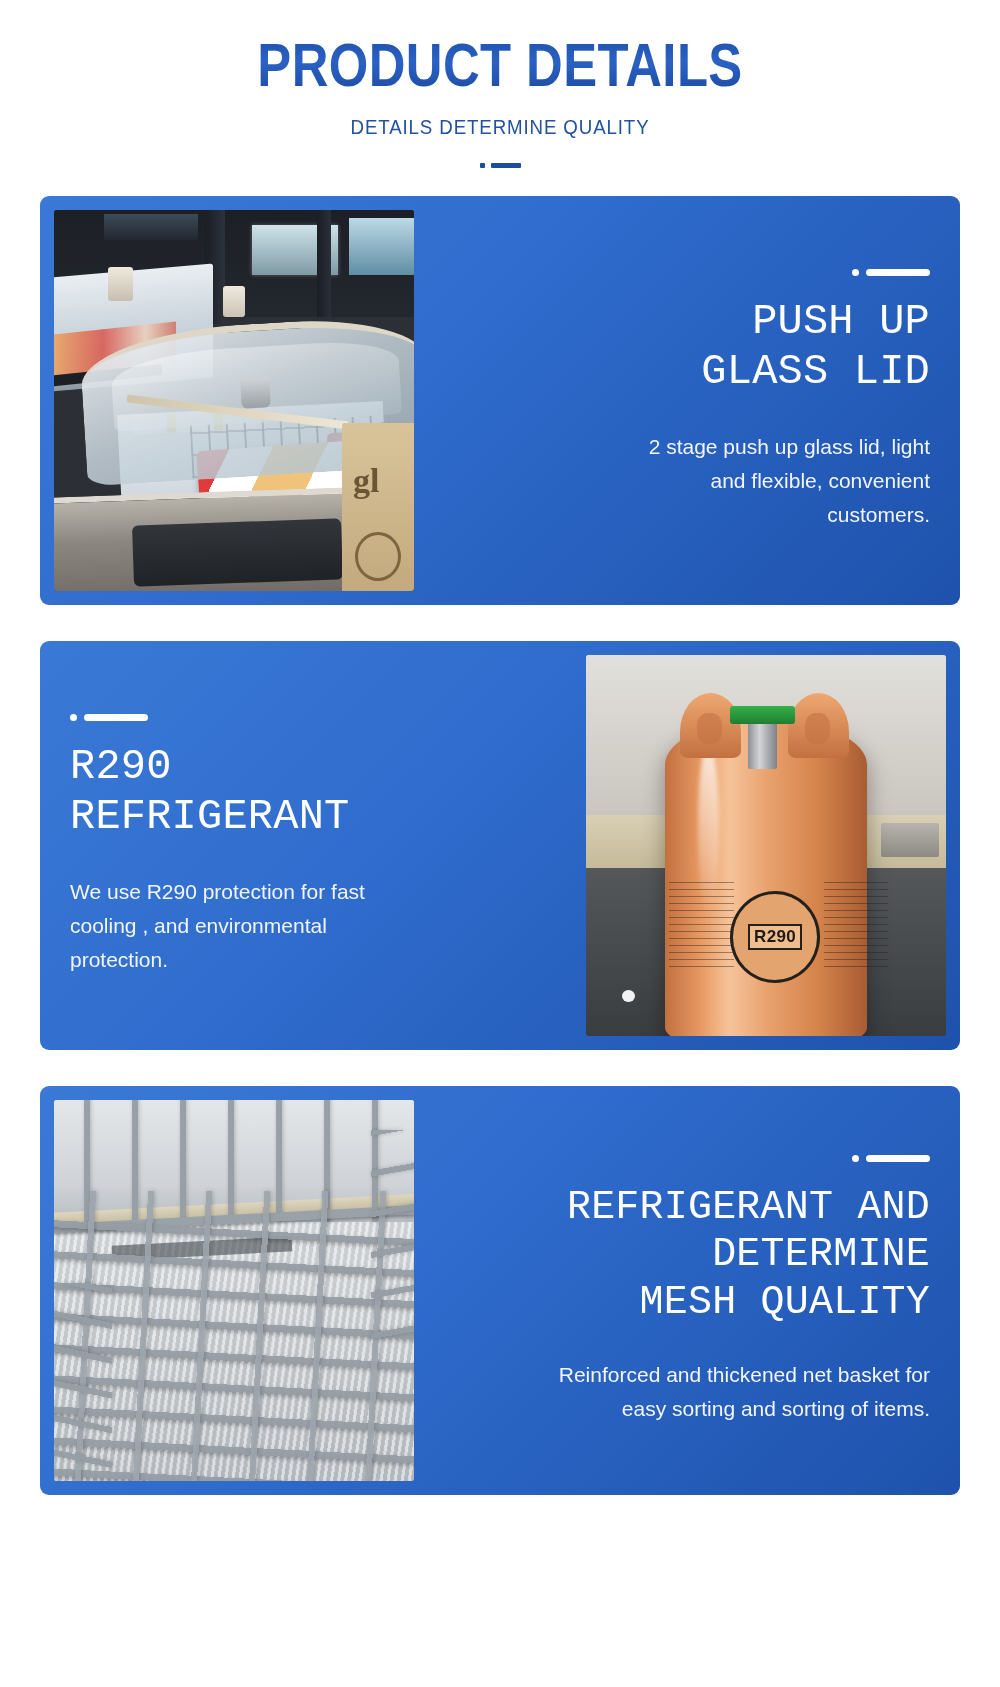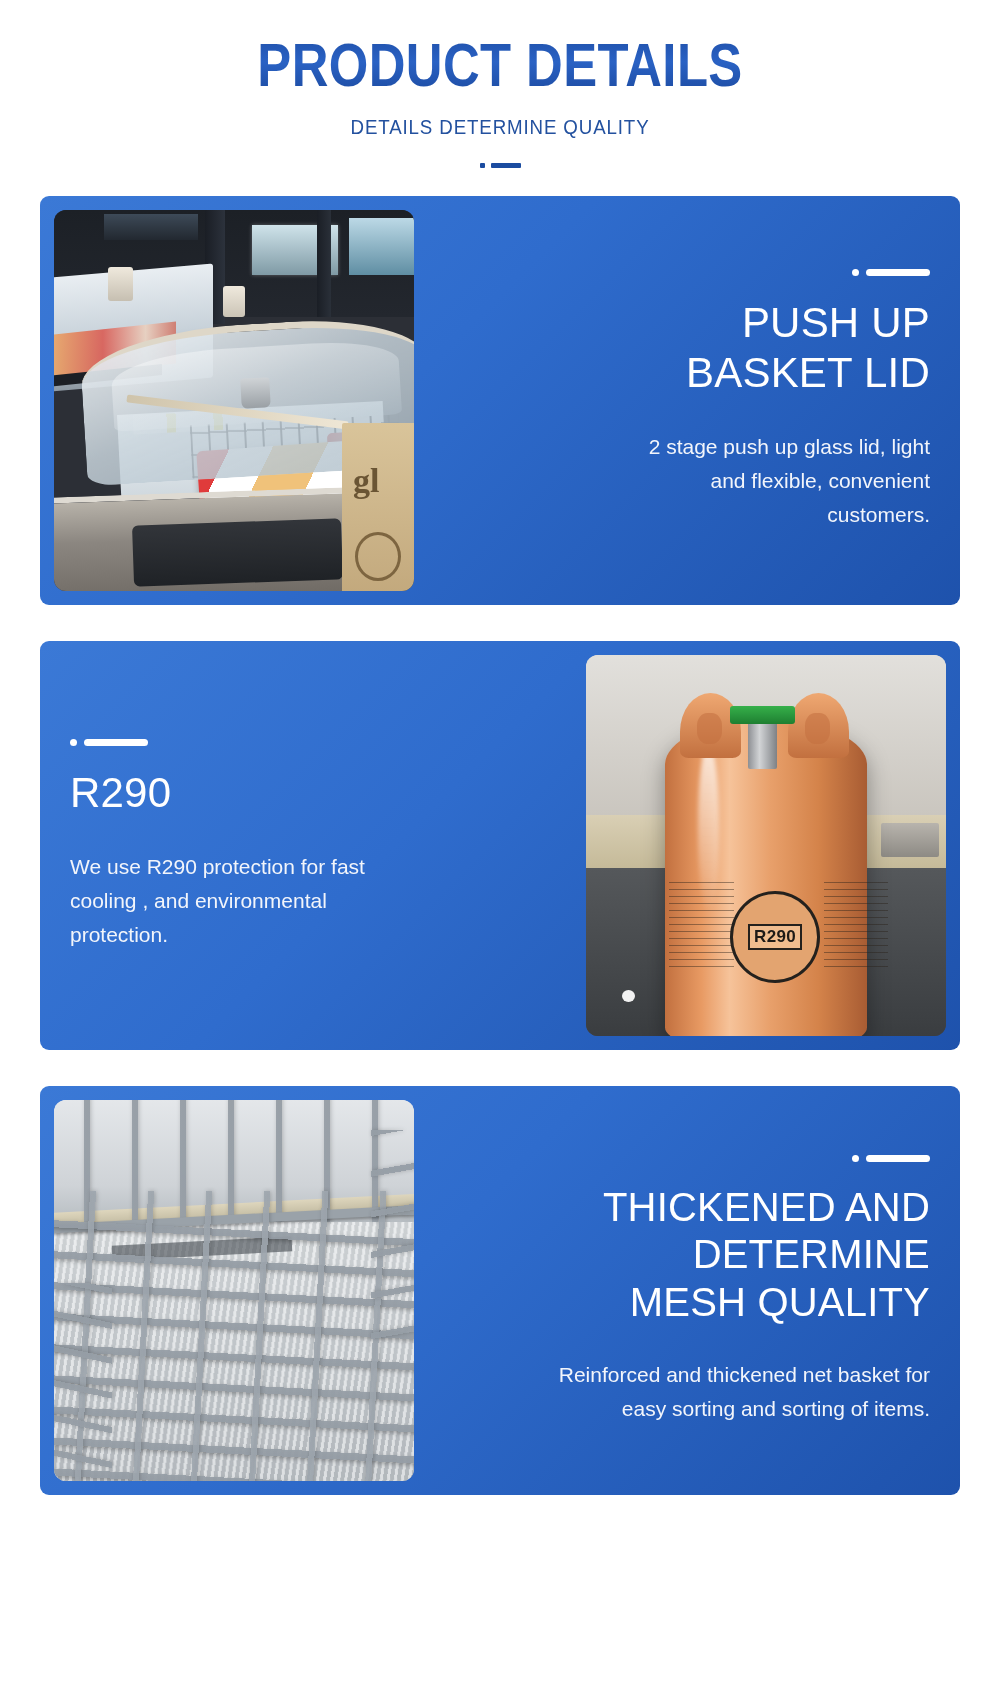--- a/index.html
+++ b/index.html
@@ -71,21 +71,21 @@
     border-radius: 9px;
     overflow: hidden;
     display: flex;
     background: linear-gradient(135deg, #3b79d6 0%, #2f6ccd 42%, #1e52ac 100%);
   }
   .card.reverse { flex-direction: row-reverse; }
 
   .card-photo {
     width: 360px;
     margin: 14px;
-    border-radius: 12px;
+    border-radius: 3px;
     overflow: hidden;
     flex: 0 0 360px;
     position: relative;
     background: #b9bcc0;
   }
   .card.reverse .card-photo { margin-left: 0; }
   .card:not(.reverse) .card-photo { margin-right: 0; }
 
   .card-body {
     flex: 1 1 auto;
@@ -113,20 +113,21 @@
     background: #ffffff;
     border-radius: 4px;
   }
 
   .card-title {
     color: #ffffff;
     font-size: 42px;
     font-weight: 400;
     line-height: 1.18;
     letter-spacing: 0.2px;
+    font-family: Liberation Mono, monospace;
   }
   .card-title.small { font-size: 40px; }
 
   .card-text {
     margin-top: 32px;
     color: #f2f5fb;
     font-size: 21px;
     font-weight: 300;
     line-height: 1.62;
     max-width: 320px;
@@ -447,21 +448,21 @@
           <span>gl</span>
           <i></i>
         </div>
     </div>
     <div class="card-body align-right">
       <div class="card-divider">
         <span class="dot"></span>
         <span class="bar"></span>
       </div>
       <div class="card-title">PUSH UP</div>
-      <div class="card-title">BASKET LID</div>
+      <div class="card-title">GLASS LID</div>
       <div class="card-text">2 stage push up glass lid, light and flexible, convenient customers.</div>
     </div>
   </div>
 
   <div class="card reverse">
     <div class="card-photo ph-tank">
       <div class="wall"></div>
         <div class="counter"></div>
         <div class="desk"></div>
       <div class="shelf"></div>
@@ -477,20 +478,21 @@
         <span>R290</span>
       </div>
       <div class="dot-white"></div>
     </div>
     <div class="card-body align-left">
       <div class="card-divider">
         <span class="dot"></span>
         <span class="bar"></span>
       </div>
       <div class="card-title">R290</div>
+      <div class="card-title">REFRIGERANT</div>
       <div class="card-text">We use R290 protection for fast cooling , and environmental protection.</div>
     </div>
   </div>
 
   <div class="card">
     <div class="card-photo ph-mesh">
       <div class="floor"></div>
       <div class="backwall"></div>
         <div class="beam"></div>
         <div class="gap"></div>
@@ -499,20 +501,20 @@
       <div class="grid-h"></div>
         <div class="grid-v"></div>
       <div class="sidebar-wire"></div>
         <div class="left-wire"></div>
     </div>
     <div class="card-body align-right">
       <div class="card-divider">
         <span class="dot"></span>
         <span class="bar"></span>
       </div>
-      <div class="card-title small">THICKENED AND</div>
+      <div class="card-title small">REFRIGERANT AND</div>
       <div class="card-title small">DETERMINE</div>
       <div class="card-title small">MESH QUALITY</div>
       <div class="card-text wide">Reinforced and thickened net basket for easy sorting and sorting of items.</div>
     </div>
   </div>
 
 </div>
 
 </body></html>

